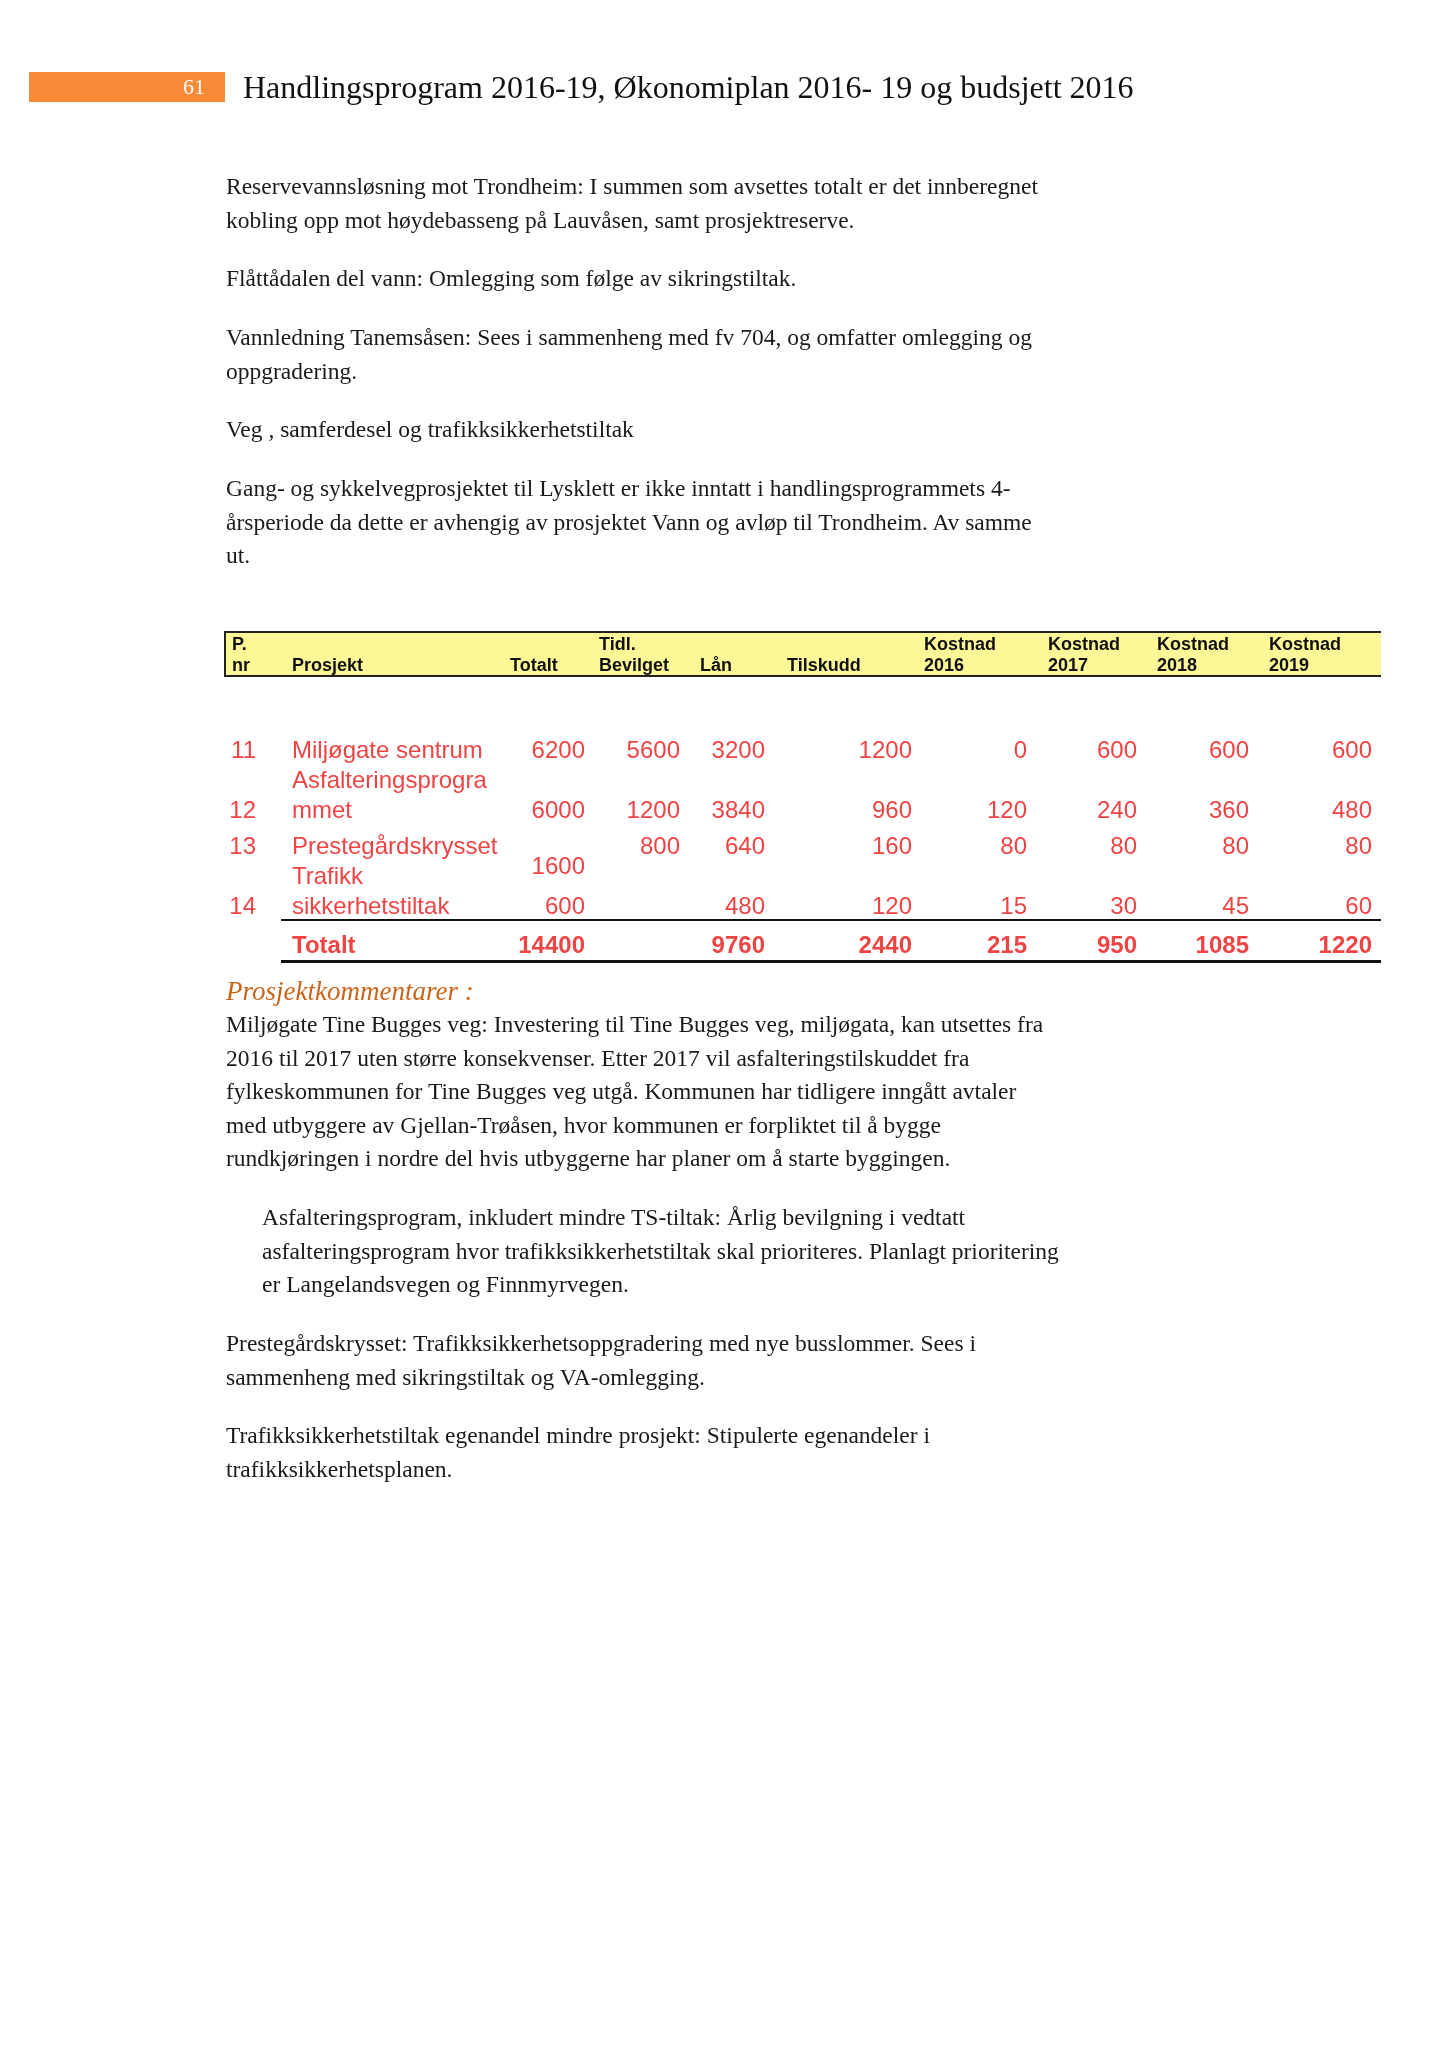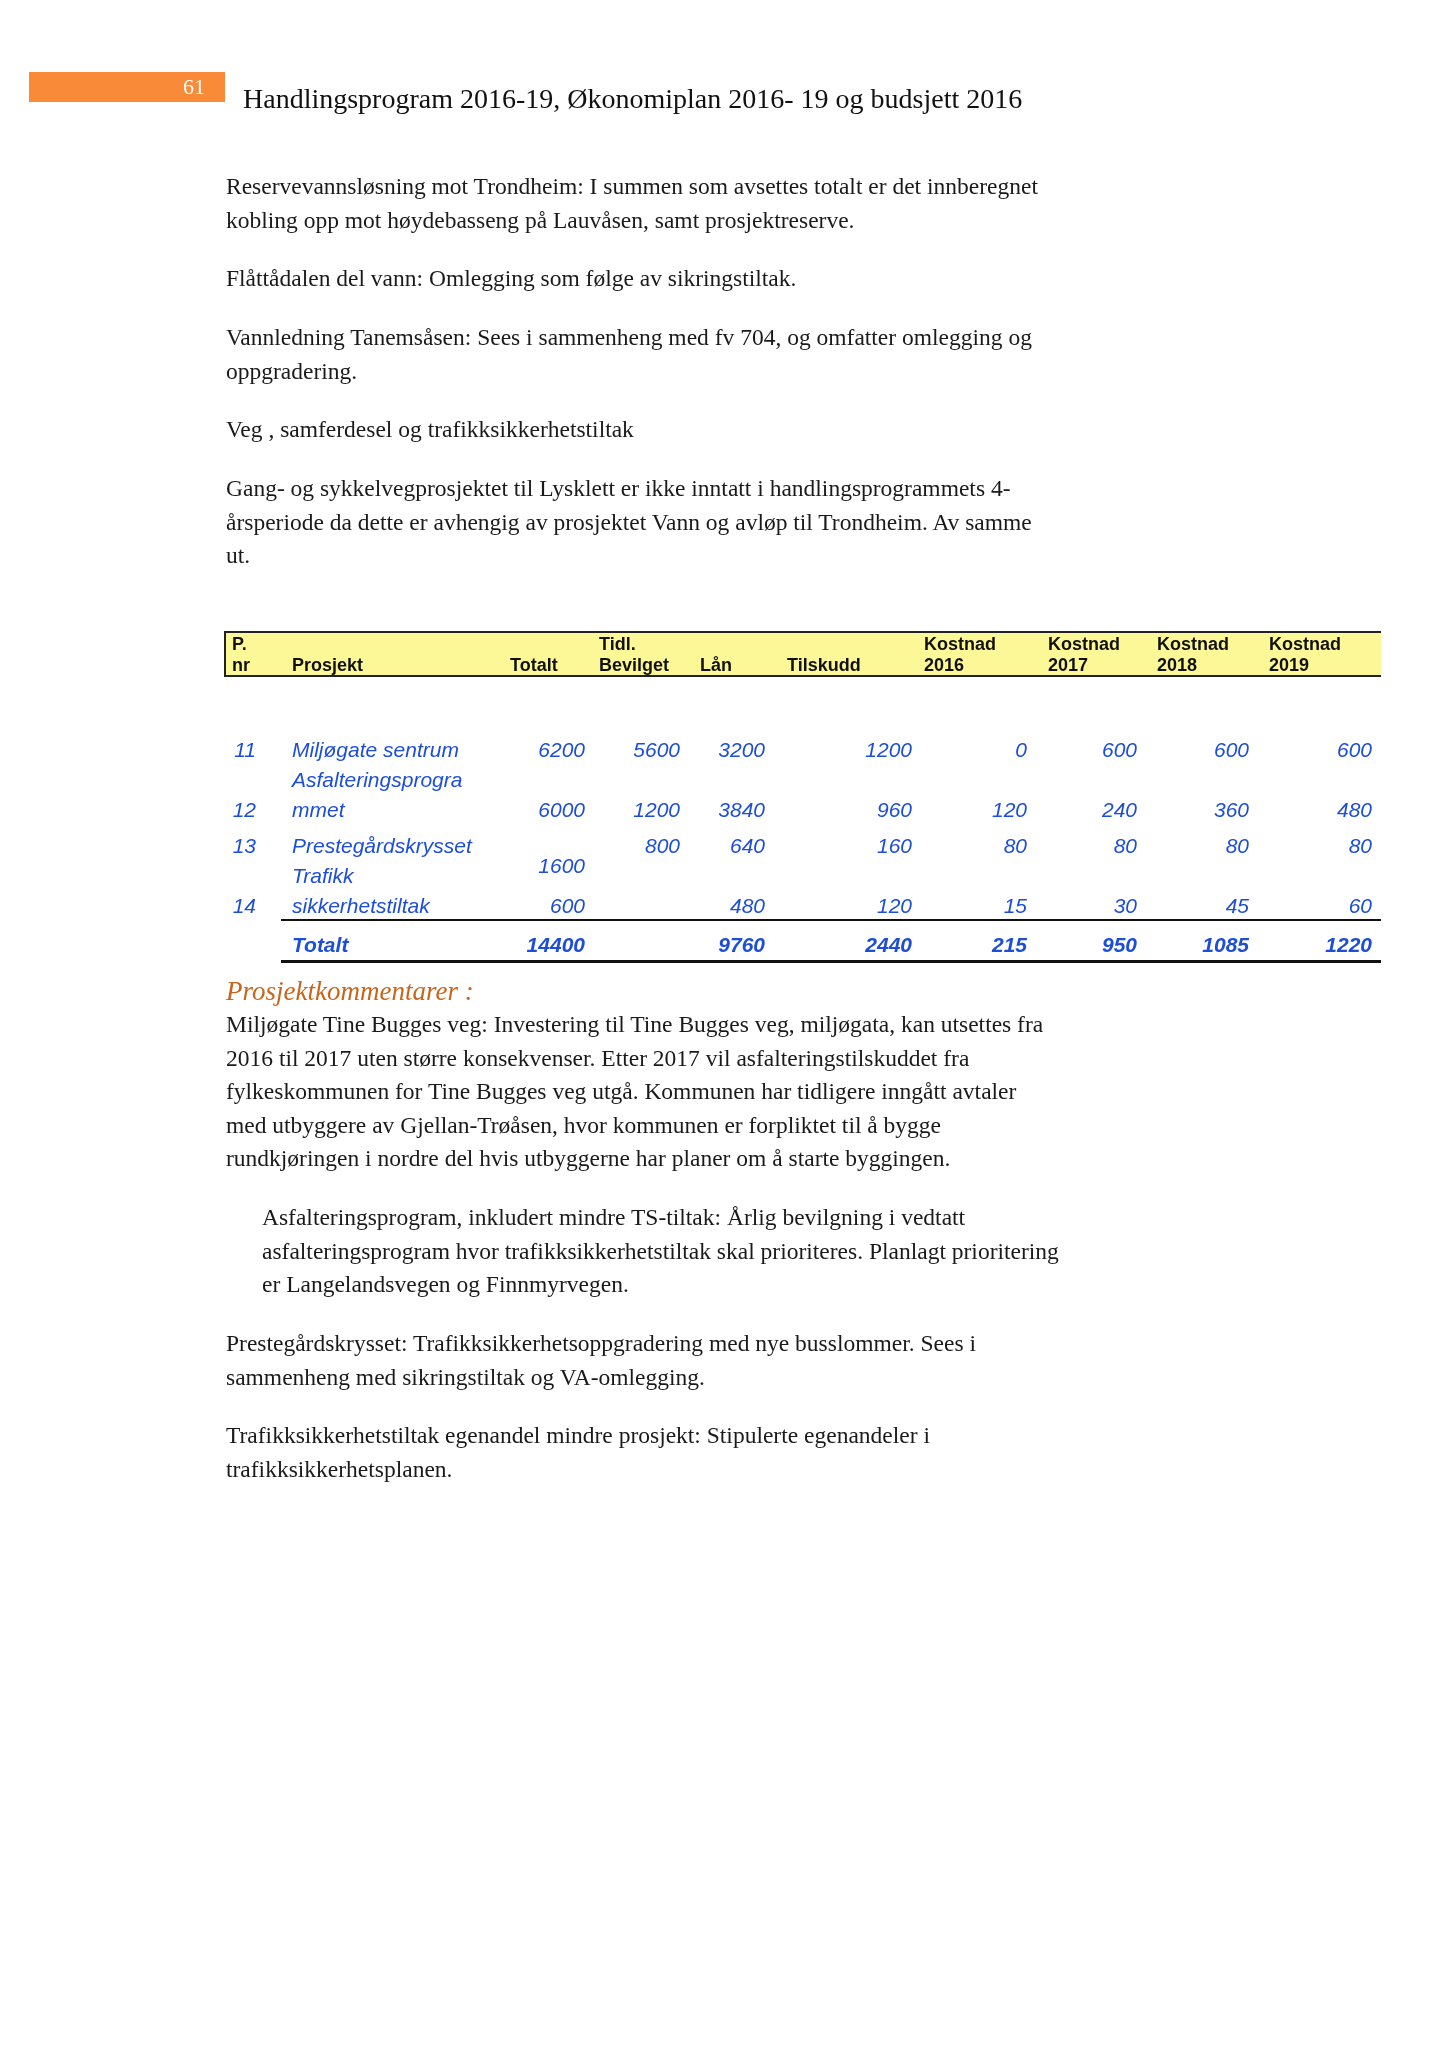--- a/index.html
+++ b/index.html
@@ -2,38 +2,38 @@
 <html><head>
 <meta charset="utf-8">
 <style>
   html, body { margin: 0; padding: 0; background: #ffffff; }
   body { width: 1447px; height: 2048px; position: relative; overflow: hidden;
          font-family: "DejaVu Serif", "Liberation Serif", serif; color: #1a1a1a; }
   .page-header { position: absolute; left: 29px; top: 72px; height: 30px; }
   .page-num-box { position: absolute; left: 0; top: 0; width: 196px; height: 30px; background: #f98a38;
                   color: #ffffff; font-family: "Liberation Serif", serif; font-size: 22px;
                   text-align: right; box-sizing: border-box; padding-right: 20px; line-height: 30px; }
-  .header-title { position: absolute; left: 214px; top: 12px; white-space: nowrap;
-                  font-family: "Liberation Serif", serif; font-size: 28px; line-height: 30px; color: #111; }
+  .header-title { position: absolute; left: 214px; top: 0; white-space: nowrap;
+                  font-family: "Liberation Serif", serif; font-size: 32px; line-height: 30px; color: #111; }
 
   .body-text { position: absolute; left: 226px; width: 1000px;
                font-family: "Liberation Serif", serif; font-size: 23.5px; line-height: 33.5px; color: #1a1a1a; }
   .body-text p { margin: 0; }
 
   .section-heading { position: absolute; left: 226px; top: 974px; font-family: "Liberation Serif", serif;
                      font-style: italic; font-size: 27px; color: #c8651b; line-height: 34px; }
 
   
   .budget-table { position: absolute; left: 224px; top: 631px; width: 1157px;
                   font-family: "Liberation Sans", sans-serif; }
   .tbl-head { position: relative; height: 46px; background: #fdf897; border-top: 2px solid #222;
               border-bottom: 2px solid #222; border-left: 2px solid #222; box-sizing: border-box; }
   .th { position: absolute; font-weight: bold; font-size: 18px; line-height: 21px; color: #111; }
   .tbl-body { position: relative; }
-  .cell { position: absolute; font-size: 21px; line-height: 26px; color: #1d4ed8; white-space: nowrap; font-style: italic; }
+  .cell { position: absolute; font-size: 24px; line-height: 26px; color: #ef4444; white-space: nowrap; }
   .num { text-align: right; }
   .bold { font-weight: bold; }
   .rule { position: absolute; left: 57px; right: 0; background: #111; }
 </style>
 </head>
 <body>
 
 <div class="page-header">
   <div class="page-num-box">61</div>
   <div class="header-title">Handlingsprogram 2016-19, Økonomiplan 2016- 19 og budsjett 2016</div>

